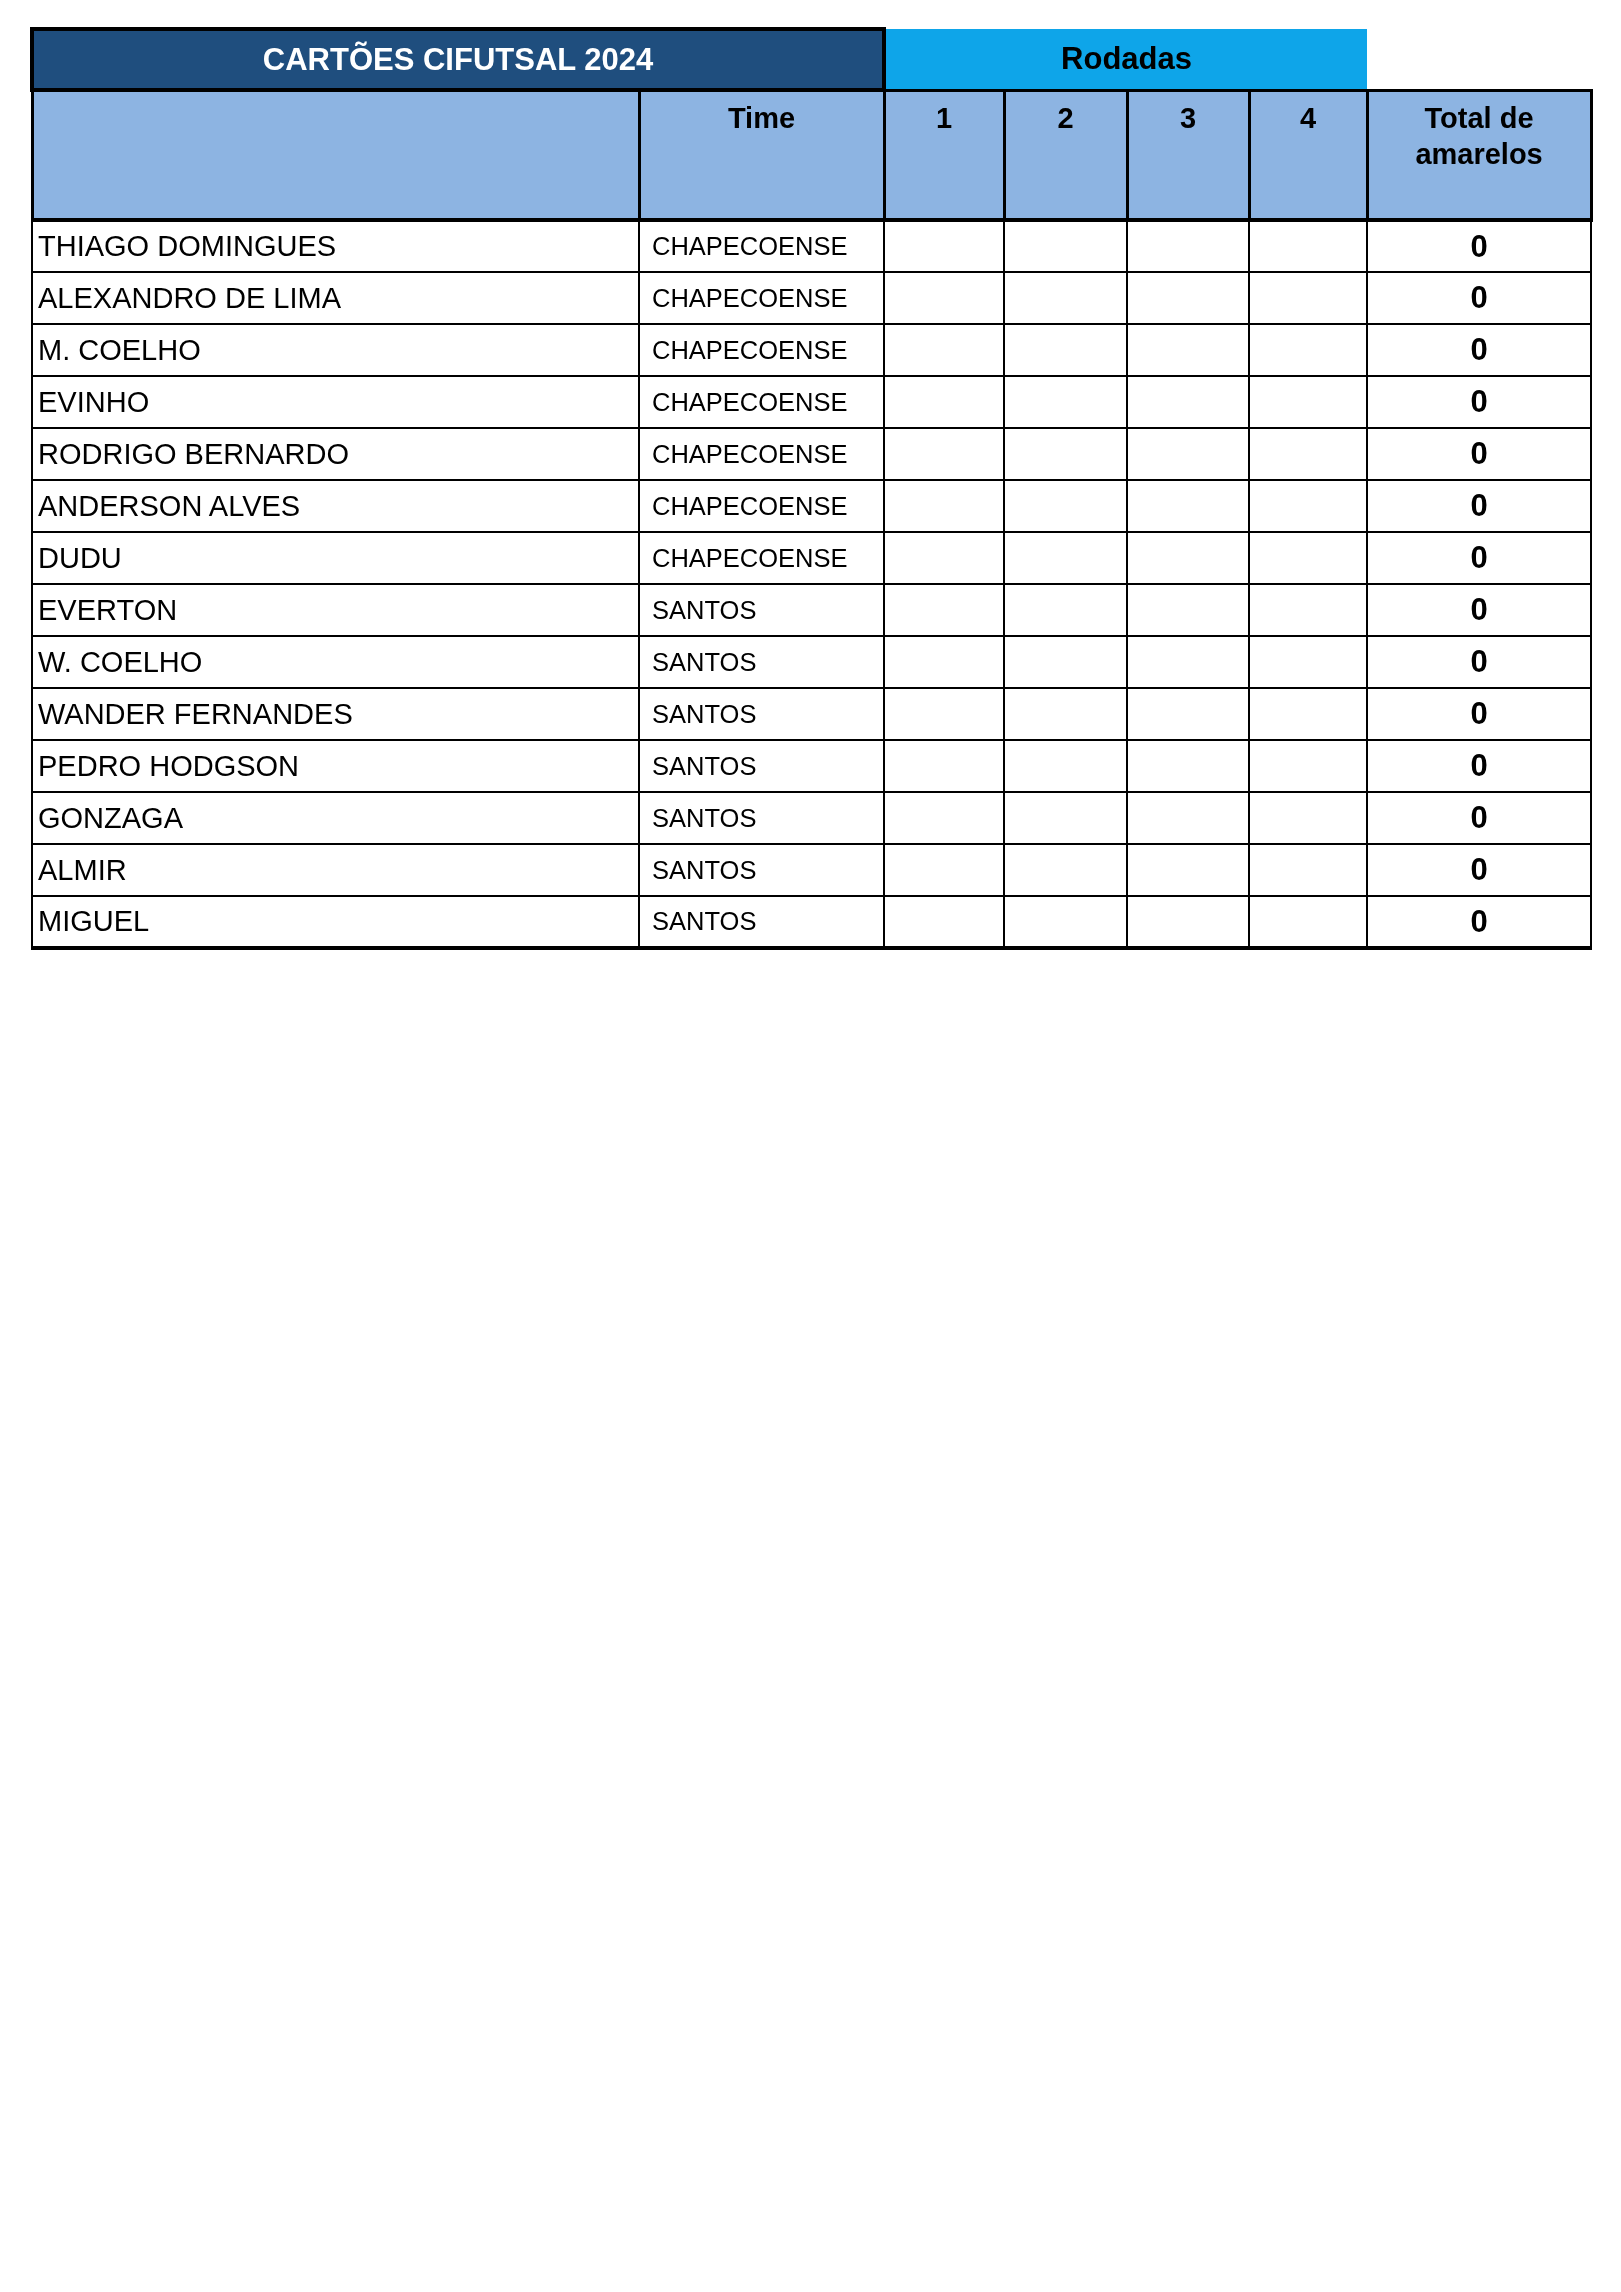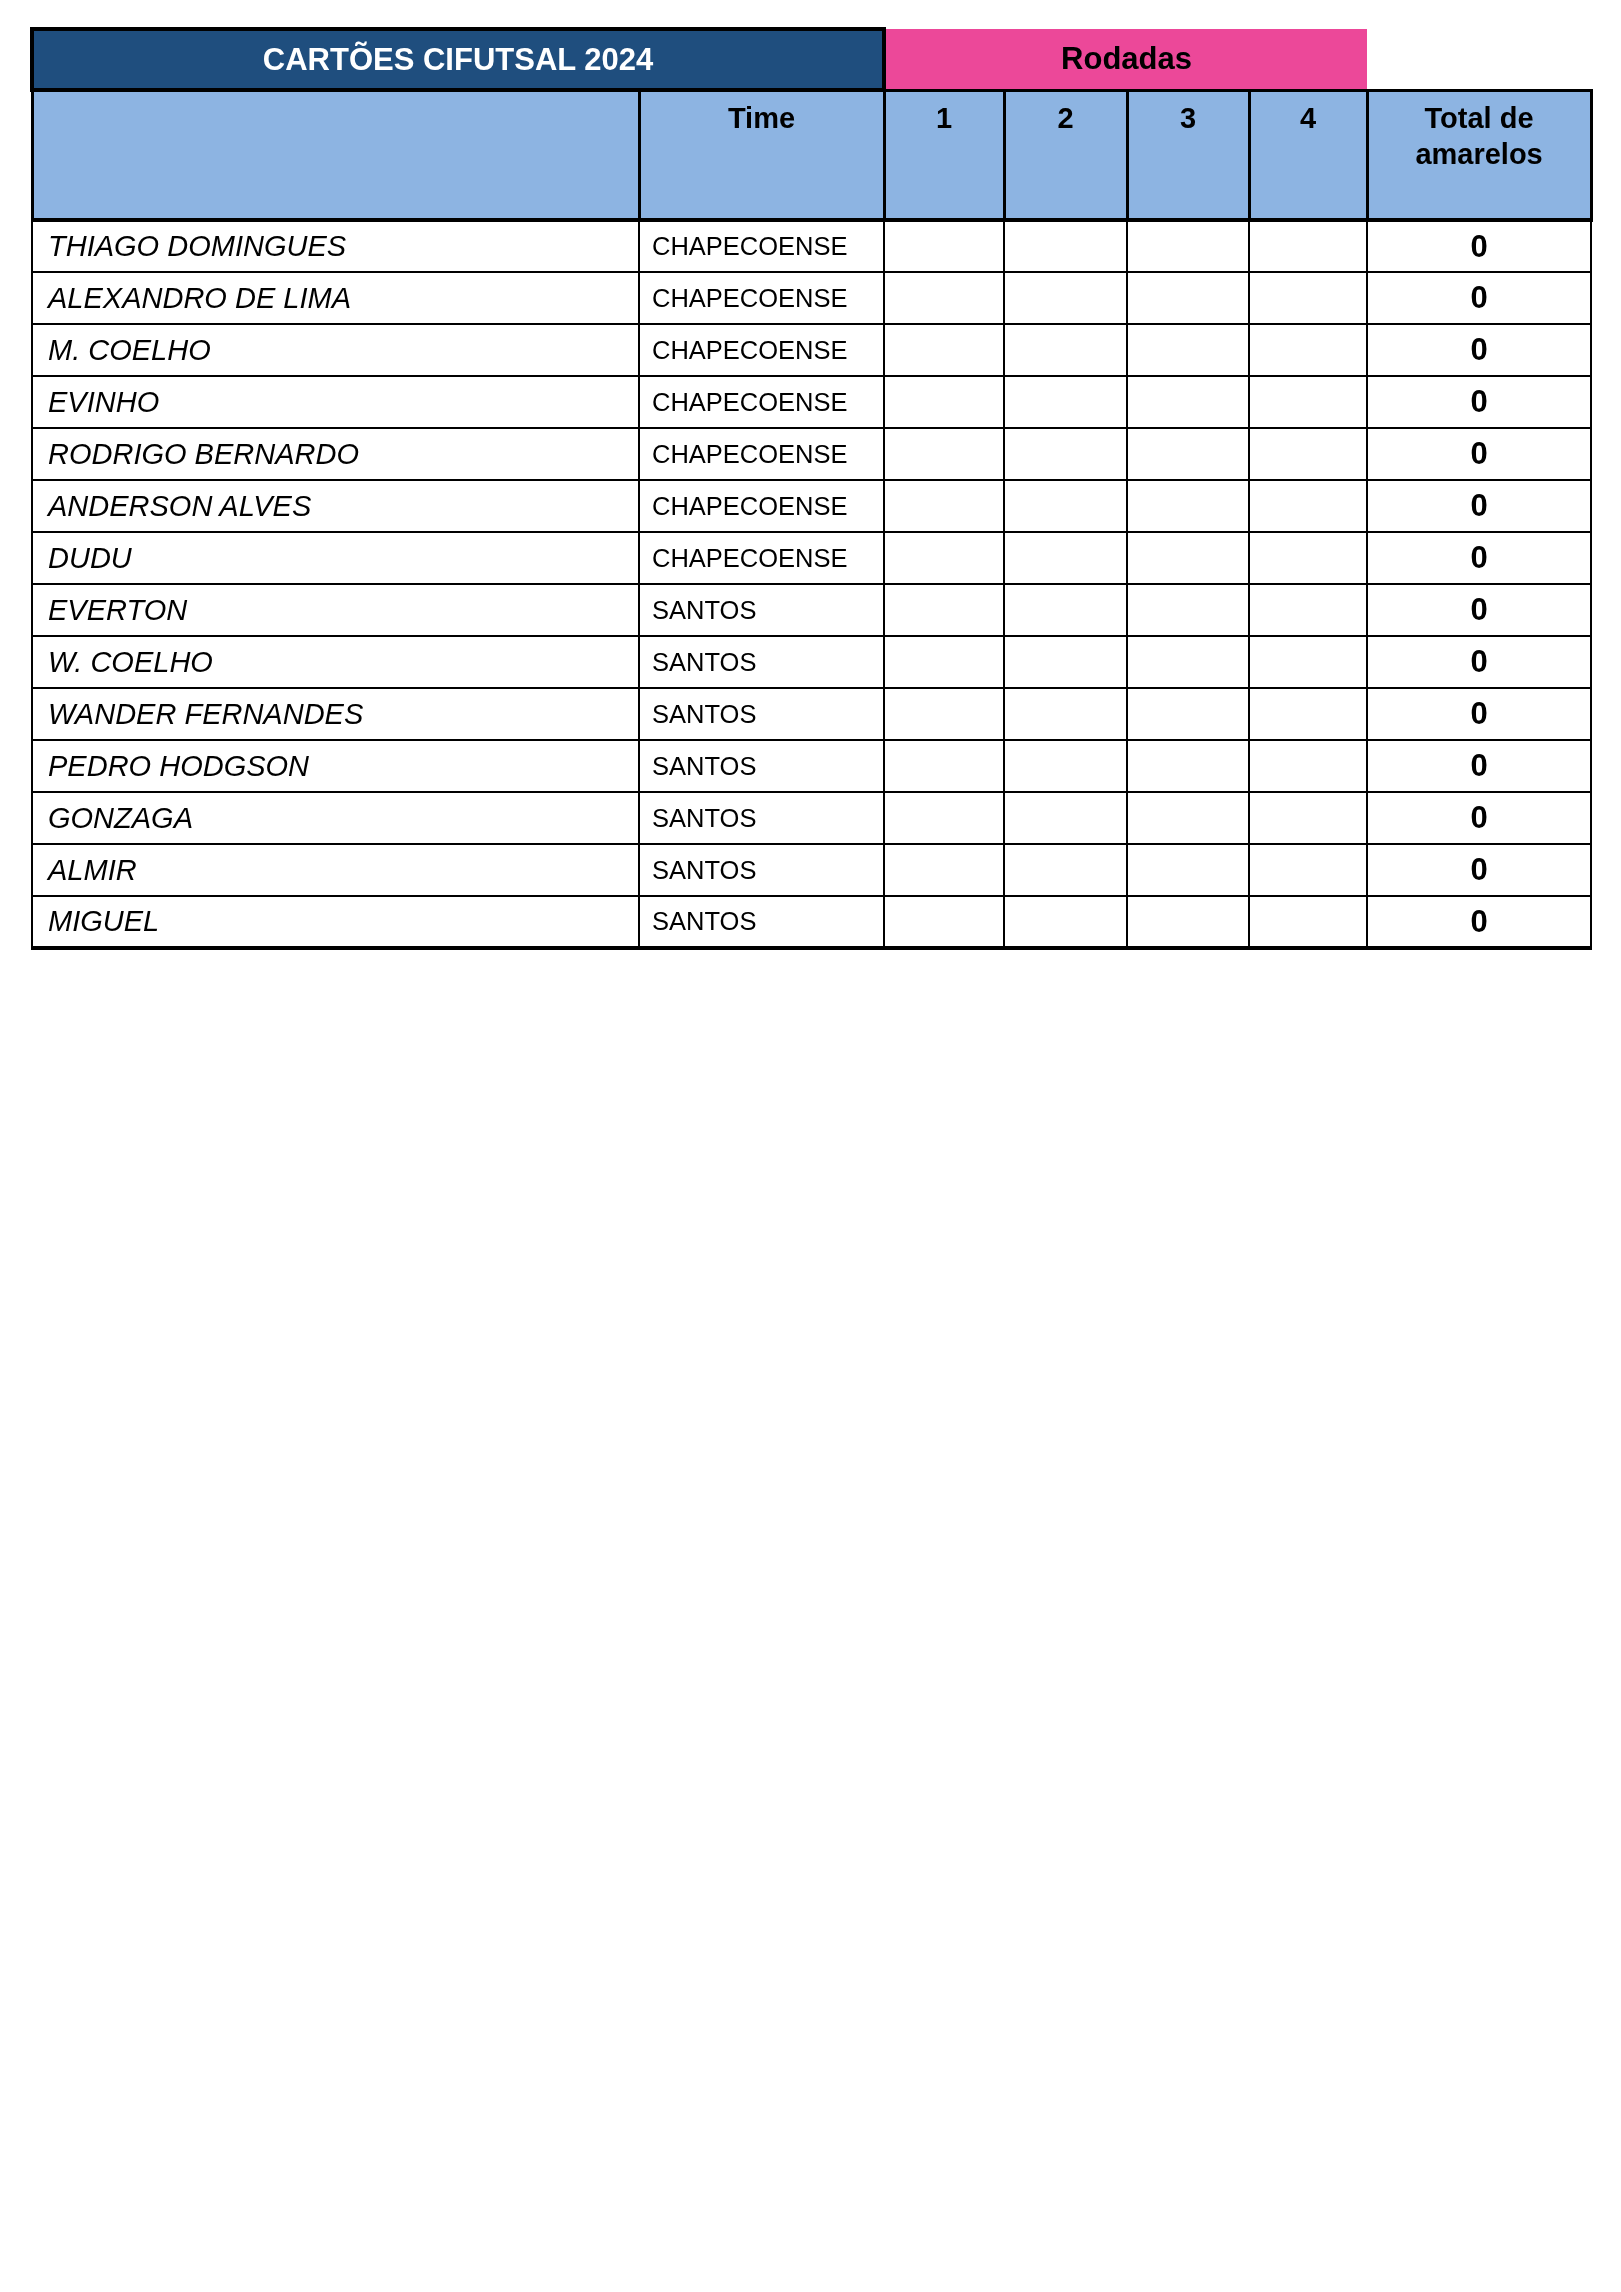--- a/index.html
+++ b/index.html
@@ -28,21 +28,21 @@
     font-size: 31px;
     font-weight: bold;
     text-align: center;
     vertical-align: middle;
   }
   td.rodadas-cell {
     font-size: 31px;
     font-weight: bold;
     text-align: center;
     vertical-align: middle;
-    background: #ec4899;
+    background: #0ea5e9;
   }
   td.top-spacer-cell { background: #ffffff; }
 
   
   tr.header-row { height: 130px; }
   tr.header-row td {
     background: var(--header-bg, #8DB4E2);
     border: 3.9px solid var(--border, #000);
     font-weight: bold;
     font-size: 29px;
@@ -66,21 +66,21 @@
   }
   tr.header-row td { border-bottom-width: 4.9px; }
 
   
   tr.data-row { height: 52px; }
   tr.data-row td {
     border: 2px solid var(--border, #000);
     vertical-align: middle;
     background: #ffffff;
   }
-  td.c-name  { font-size: 29px; padding-left: 15px; border-left-width: 4.9px; font-style: italic; }
+  td.c-name  { font-size: 29px; padding-left: 5px; border-left-width: 4.9px; }
   td.c-time  { font-size: 25.5px; padding-left: 12px; }
   td.c-r1    { border-left-width: 4.9px; }
   td.c-total {
     font-size: 31px;
     font-weight: bold;
     text-align: center;
     border-left-width: 4.9px;
     border-right-width: 4.9px;
   }
   tr.data-row:last-child td { border-bottom-width: 4.9px; }

